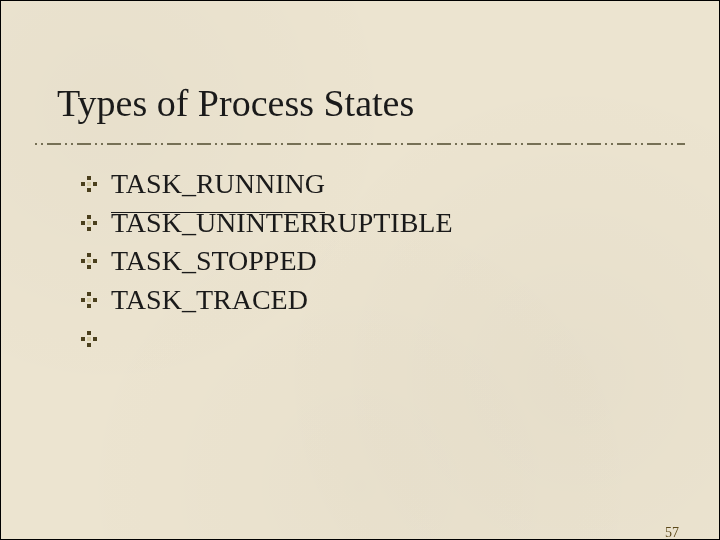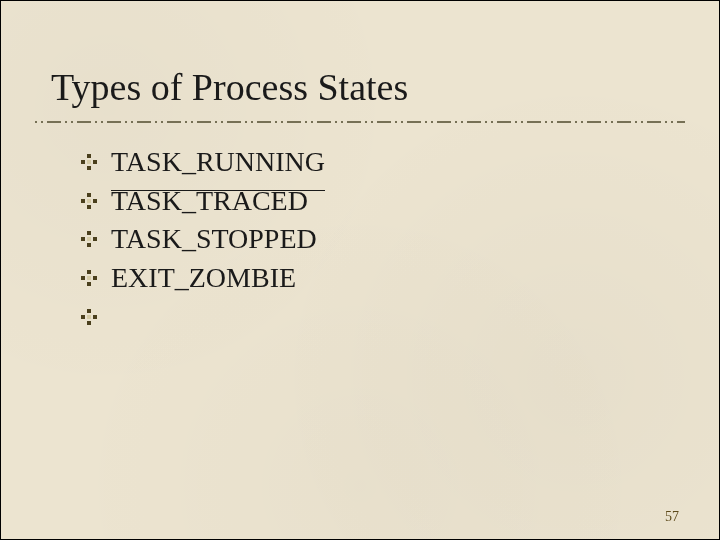--- a/index.html
+++ b/index.html
@@ -22,22 +22,22 @@
   }
   .slide {
     padding: 0;
     height: 100%;
     position: relative;
   }
   .title {
     font-size: 38px;
     font-weight: normal;
     color: #1a1a1a;
-    margin: 0;
-    padding: 64px 0 0 50px;
+    margin: 16px;
+    padding: 64px 0 0 40px;
     letter-spacing: 0;
   }
   .divider {
     margin: 10px 34px 0 34px;
     height: 6px;
     background-image: repeating-linear-gradient(
       to right,
       #767055 0px,
       #767055 2px,
       transparent 2px,
@@ -134,20 +134,35 @@
         <svg viewBox="0 0 16 16">
             <g>
           <rect x="6" y="0" width="4" height="4" fill="#4a3f1c"></rect>
           <rect x="0" y="6" width="4" height="4" fill="#4a3f1c"></rect>
           <rect x="12" y="6" width="4" height="4" fill="#4a3f1c"></rect>
           <rect x="6" y="12" width="4" height="4" fill="#4a3f1c"></rect>
           <rect x="6" y="6" width="4" height="4" fill="#d7cda8"></rect>
         </g>
           </svg>
       </span>
+      <span class="txt">TASK_UNINTERRUPTIBLE</span>
+    </li>
+    <li>
+      <span class="bullet">
+        <svg viewBox="0 0 16 16">
+            <g>
+          <rect x="6" y="0" width="4" height="4" fill="#4a3f1c"></rect>
+          <rect x="0" y="6" width="4" height="4" fill="#4a3f1c"></rect>
+          <rect x="12" y="6" width="4" height="4" fill="#4a3f1c"></rect>
+          <rect x="6" y="12" width="4" height="4" fill="#4a3f1c"></rect>
+          <rect x="6" y="6" width="4" height="4" fill="#d7cda8"></rect>
+        </g>
+          </svg>
+      </span>
+      <span class="txt">TASK_STOPPED</span>
     </li>
     <li>
       <span class="bullet">
         <svg viewBox="0 0 16 16">
             <g>
           <rect x="6" y="0" width="4" height="4" fill="#4a3f1c"></rect>
           <rect x="0" y="6" width="4" height="4" fill="#4a3f1c"></rect>
           <rect x="12" y="6" width="4" height="4" fill="#4a3f1c"></rect>
           <rect x="6" y="12" width="4" height="4" fill="#4a3f1c"></rect>
           <rect x="6" y="6" width="4" height="4" fill="#d7cda8"></rect>
@@ -161,35 +176,20 @@
         <svg viewBox="0 0 16 16">
             <g>
           <rect x="6" y="0" width="4" height="4" fill="#4a3f1c"></rect>
           <rect x="0" y="6" width="4" height="4" fill="#4a3f1c"></rect>
           <rect x="12" y="6" width="4" height="4" fill="#4a3f1c"></rect>
           <rect x="6" y="12" width="4" height="4" fill="#4a3f1c"></rect>
           <rect x="6" y="6" width="4" height="4" fill="#d7cda8"></rect>
         </g>
           </svg>
       </span>
-      <span class="txt">TASK_STOPPED</span>
-    </li>
-    <li>
-      <span class="bullet">
-        <svg viewBox="0 0 16 16">
-            <g>
-          <rect x="6" y="0" width="4" height="4" fill="#4a3f1c"></rect>
-          <rect x="0" y="6" width="4" height="4" fill="#4a3f1c"></rect>
-          <rect x="12" y="6" width="4" height="4" fill="#4a3f1c"></rect>
-          <rect x="6" y="12" width="4" height="4" fill="#4a3f1c"></rect>
-          <rect x="6" y="6" width="4" height="4" fill="#d7cda8"></rect>
-        </g>
-          </svg>
-      </span>
-      <span class="txt">EXIT_ZOMBIE</span>
     </li>
     <li>
       <span class="bullet">
         <svg viewBox="0 0 16 16">
             <g>
           <rect x="6" y="0" width="4" height="4" fill="#4a3f1c"></rect>
           <rect x="0" y="6" width="4" height="4" fill="#4a3f1c"></rect>
           <rect x="12" y="6" width="4" height="4" fill="#4a3f1c"></rect>
           <rect x="6" y="12" width="4" height="4" fill="#4a3f1c"></rect>
           <rect x="6" y="6" width="4" height="4" fill="#d7cda8"></rect>

